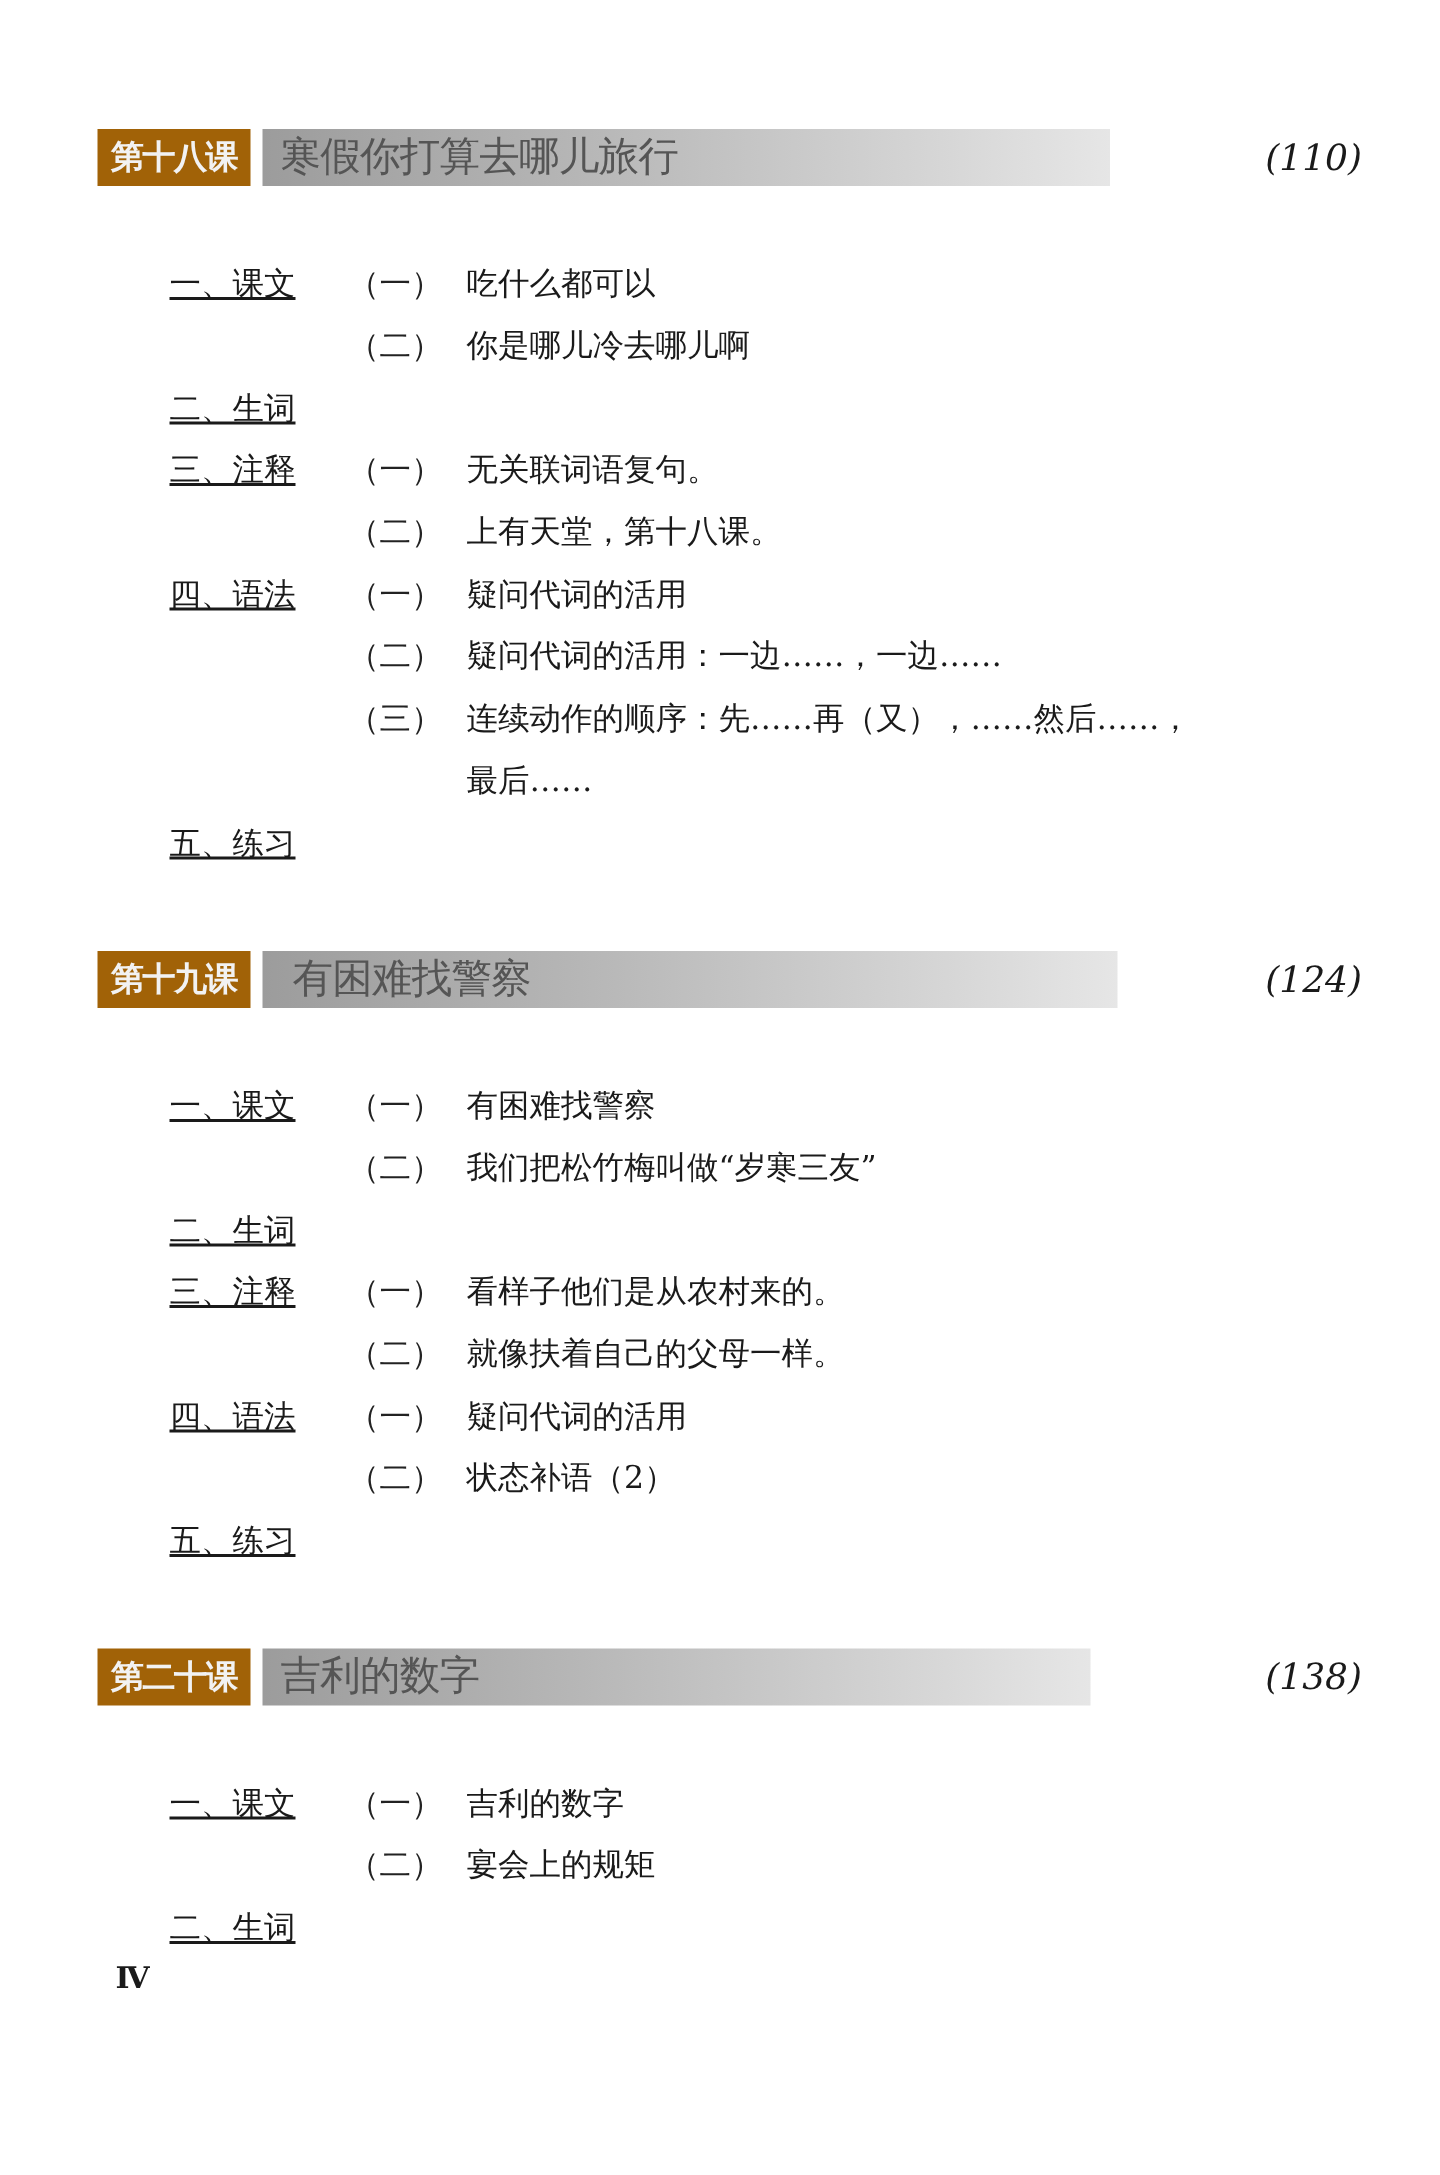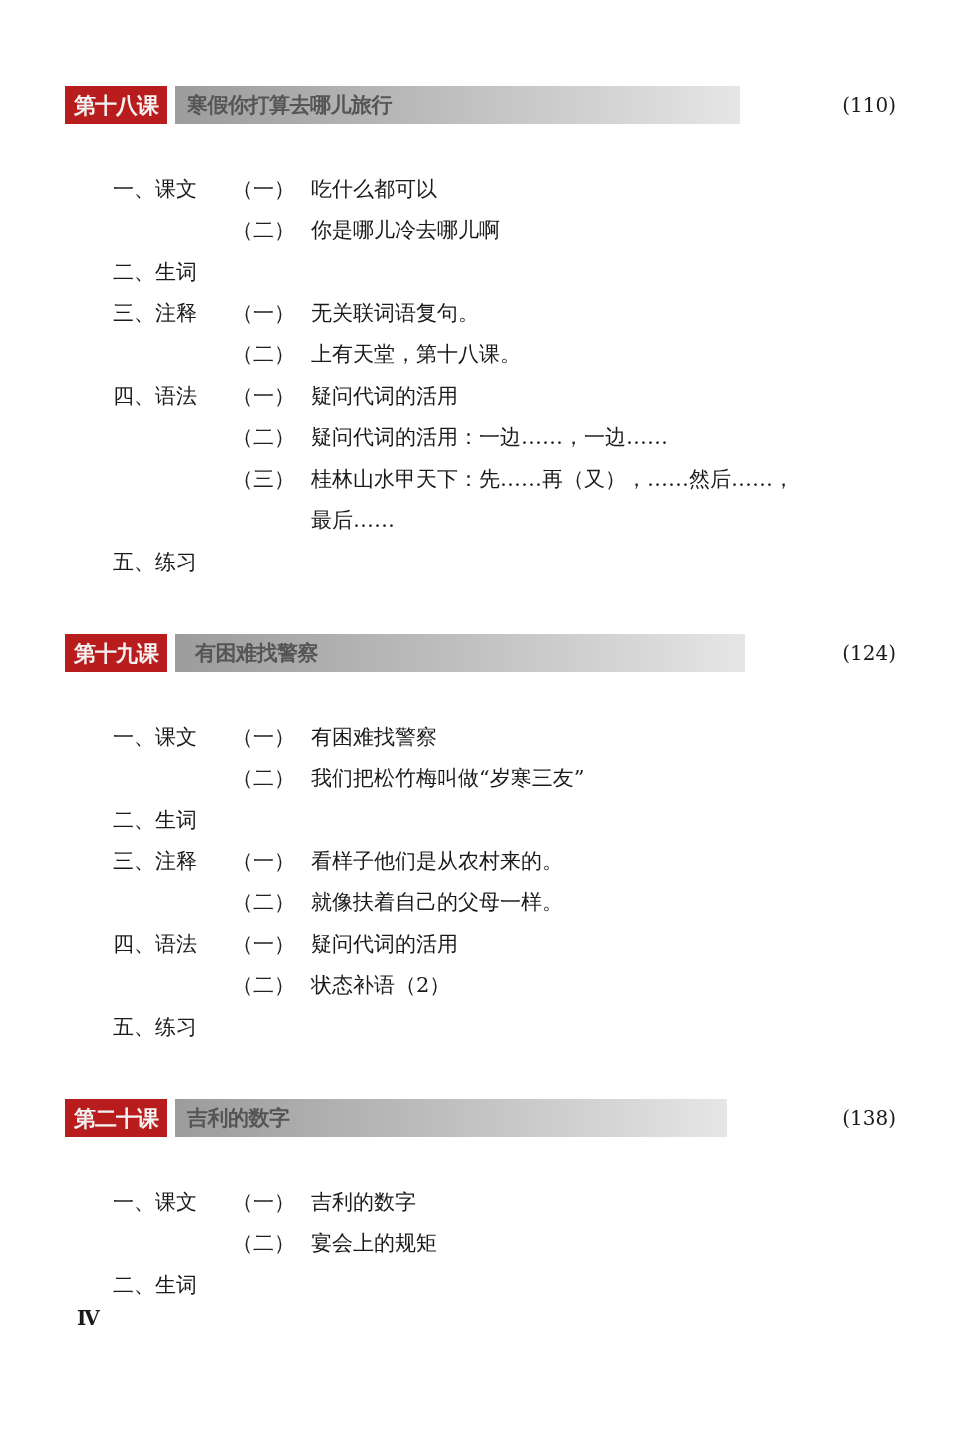--- a/index.html
+++ b/index.html
@@ -3,37 +3,37 @@
   <meta charset="utf-8">
   <style>
     html, body { margin: 0; padding: 0; }
     body {
       width: 960px; height: 1450px; background: #ffffff; position: relative; overflow: hidden;
       font-family: "DejaVu Serif", "Liberation Serif", serif; color: #1a1a1a;
     }
     .lesson-header { position: absolute; left: 65px; height: 38px; }
     .lesson-num {
       position: absolute; left: 0; top: 0; height: 38px; width: 102px;
-      background: #b91c1c; color: #f2f2f2;
+      background: #a16207; color: #f2f2f2;
       font-size: 22px; line-height: 38px; text-align: center; letter-spacing: -1px;
       font-weight: bold;
     }
     .lesson-band {
       position: absolute; left: 110px; top: 0; height: 38px;
       background: linear-gradient(to right, #9c9c9c 0%, #b8b8b8 40%, #d6d6d6 80%, #e6e6e6 100%);
     }
     .lesson-title {
       position: absolute; left: 12px; top: 0; line-height: 38px;
-      font-size: 21px; color: #555555; font-weight: bold; letter-spacing: -0.5px;
+      font-size: 27px; color: #555555; font-weight: normal; letter-spacing: -0.5px;
     }
     .page-ref {
-      position: absolute; right: 64px; font-size: 20px; line-height: 38px; color: #1a1a1a;
+      position: absolute; right: 52px; font-size: 24px; line-height: 38px; color: #1a1a1a; font-style: italic;
     }
     .row { position: absolute; font-size: 21px; line-height: 28px; white-space: nowrap; }
-    .sec-label { position: absolute; left: 113px; }
+    .sec-label { position: absolute; left: 113px; text-decoration: underline; }
     .sub-num { position: absolute; left: 232px; color: #222; }
     .sub-text { position: absolute; left: 311px; }
     .folio { position: absolute; left: 77px; top: 1306px; font-size: 20px; font-weight: bold; }
   </style>
 </head>
 <body>
 
 <div class="lesson-header" style="top:86px; width:830px;">
   <div class="lesson-num">第十八课</div>
   <div class="lesson-band" style="width:565px;">
@@ -67,21 +67,21 @@
   <span class="sec-label">四、语法</span>
   <span class="sub-num">（一）</span>
   <span class="sub-text">疑问代词的活用</span>
 </div>
 <div class="row" style="top:423px;">
   <span class="sub-num">（二）</span>
   <span class="sub-text">疑问代词的活用：一边……，一边……</span>
 </div>
 <div class="row" style="top:465px;">
   <span class="sub-num">（三）</span>
-  <span class="sub-text">桂林山水甲天下：先……再（又），……然后……，</span>
+  <span class="sub-text">连续动作的顺序：先……再（又），……然后……，</span>
 </div>
 <div class="row" style="top:506px;">
   <span class="sub-text">最后……</span>
 </div>
 <div class="row" style="top:548px;">
   <span class="sec-label">五、练习</span>
 </div>
 
 <div class="lesson-header" style="top:634px; width:828px;">
   <div class="lesson-num">第十九课</div>

